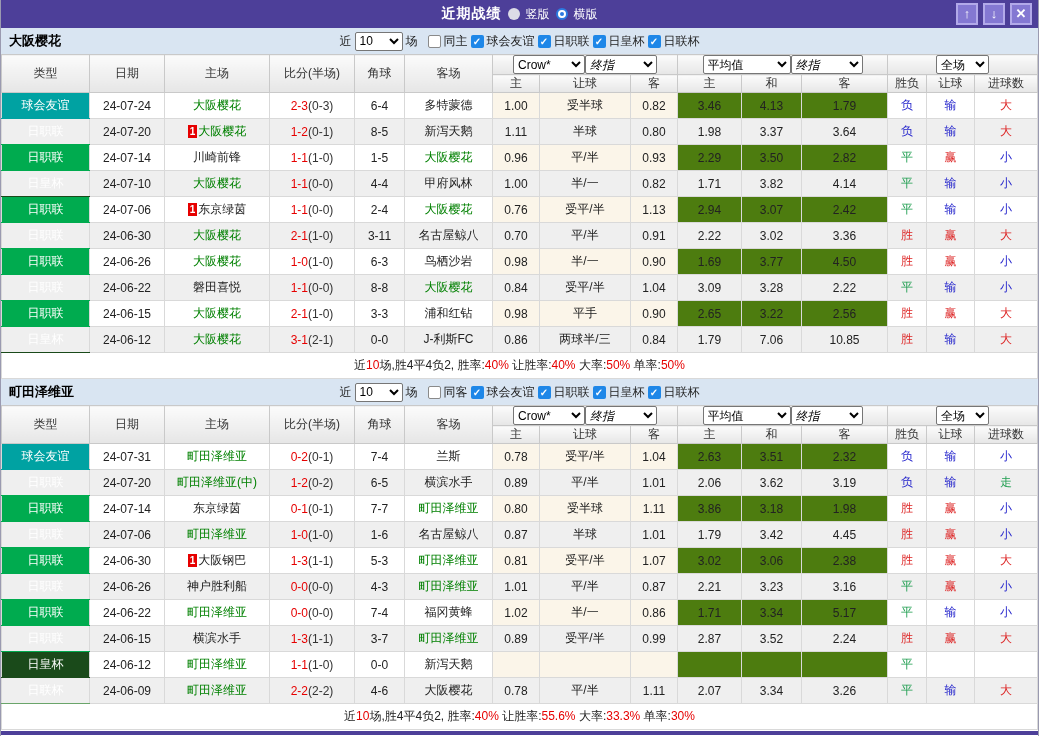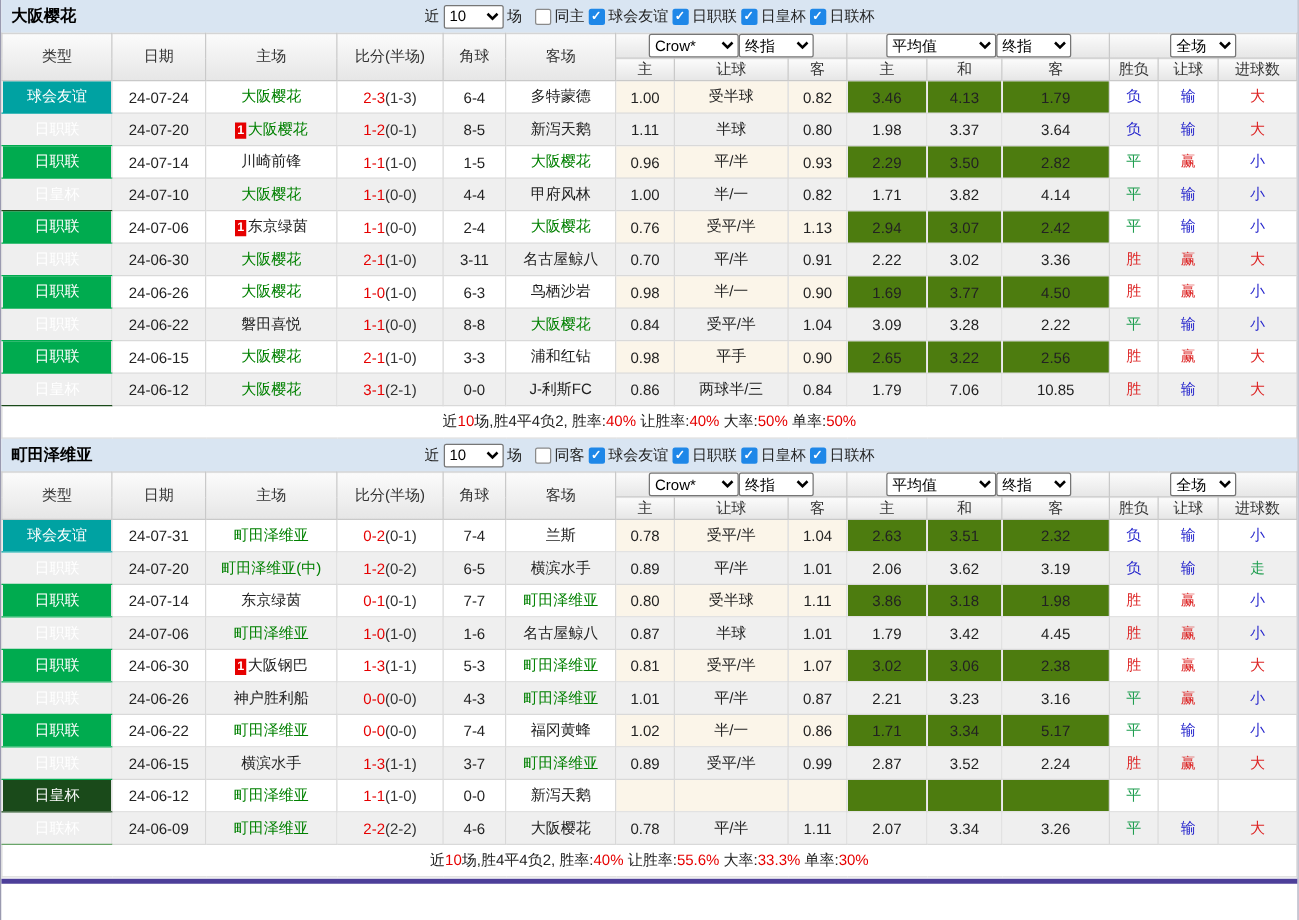--- a/index.html
+++ b/index.html
@@ -25,21 +25,21 @@
   .cb{width:13px;height:13px;display:inline-block;box-sizing:border-box;border-radius:2px;text-align:center;line-height:13px;}
   .cb.off{background:#fff;border:1px solid #8a8a8a;}
   .cb.on{background:#1e87e8;color:#fff;font-size:10px;font-weight:bold;}
   .cb.on::after{content:"\2713";}
   
   table{border-collapse:collapse;table-layout:fixed;width:1036px;font-size:12px;text-align:center;margin:0;}
   thead th{background:linear-gradient(#fbfbfb,#e6e6e6);border:1px solid #c9c9c9;font-weight:normal;color:#333;padding:0;}
   tr.hr1 th{height:19px;}
   tr.hr2 th{height:17px;}
   .selwrap{display:flex;justify-content:center;gap:0;align-items:flex-start;}
-  select.bk{width:72px;} select.fin{width:60px;} select.avg{width:88px;} select.scope{width:53px;}
+  select.bk{width:72px;} select.fin{width:72px;font-style:italic;} select.avg{width:88px;} select.scope{width:53px;}
   td{border:1px solid #d9d9d9;height:25px;padding:0 2px;color:#222;overflow:hidden;white-space:nowrap;}
   tr.even td{background:#efefef;}
   td.cream{background:#fbf5e9;}
   td.blu{background:#4d7c0f;}
   td.type{color:#fff;}
   td.friendly{background:#00a2a2;border-color:#00a2a2 #d9d9d9;}
   td.jl{background:#00ab4f;border-color:#00ab4f #d9d9d9;}
   td.emp{background:#1a4a1a;border-color:#1a4a1a #d9d9d9;}
   td.cup{background:#6aa56a;border-color:#6aa56a #d9d9d9;}
   .team{color:#222;cursor:pointer;}
@@ -52,20 +52,34 @@
   .res-g{color:#1f9e50;}
   tfoot td{background:#fff;height:25px;color:#222;}
   .red{color:#e60000;}
   .bottom-strip{height:4px;background:#4d3f99;margin-top:1px;}
 </style>
 </head>
 <body>
 
 <div class="window">
 
+  <div class="titlebar">
+    <div class="title-center">
+      <span class="wtitle">近期战绩</span>
+      <span class="radio off"></span>
+      <span class="rlbl">竖版</span>
+      <span class="radio on"></span>
+      <span class="rlbl">横版</span>
+    </div>
+    <div class="win-btns">
+      <div class="win-btn">↑</div>
+      <div class="win-btn">↓</div>
+      <div class="win-btn">✕</div>
+    </div>
+  </div>
 
   <div class="section-bar">
     <span class="team-name">大阪樱花</span>
     <div class="filters">
       <span>近</span>
       <select class="cnt"><option>10</option></select>
       <span>场</span>
       <span class="gap"></span>
       <span class="cb off"></span>
       <span>同主</span>
@@ -134,21 +148,21 @@
         <th>胜负</th>
         <th>让球</th>
         <th>进球数</th>
       </tr>
     </thead>
     <tbody id="tb0">
         <tr>
           <td class="type friendly">球会友谊</td>
           <td>24-07-24</td>
           <td><span class="team green">大阪樱花</span></td>
-          <td><span class="ft">2-3</span><span class="ht">(1-3)</span></td>
+          <td><span class="ft">2-3</span><span class="ht">(0-3)</span></td>
           <td>6-4</td>
           <td><span class="team">多特蒙德</span></td>
           <td class="cream">1.00</td>
           <td class="cream">受半球</td>
           <td class="cream">0.82</td>
           <td class="blu">3.46</td>
           <td class="blu">4.13</td>
           <td class="blu">1.79</td>
           <td class="res-b">负</td>
           <td class="res-b">输</td>

